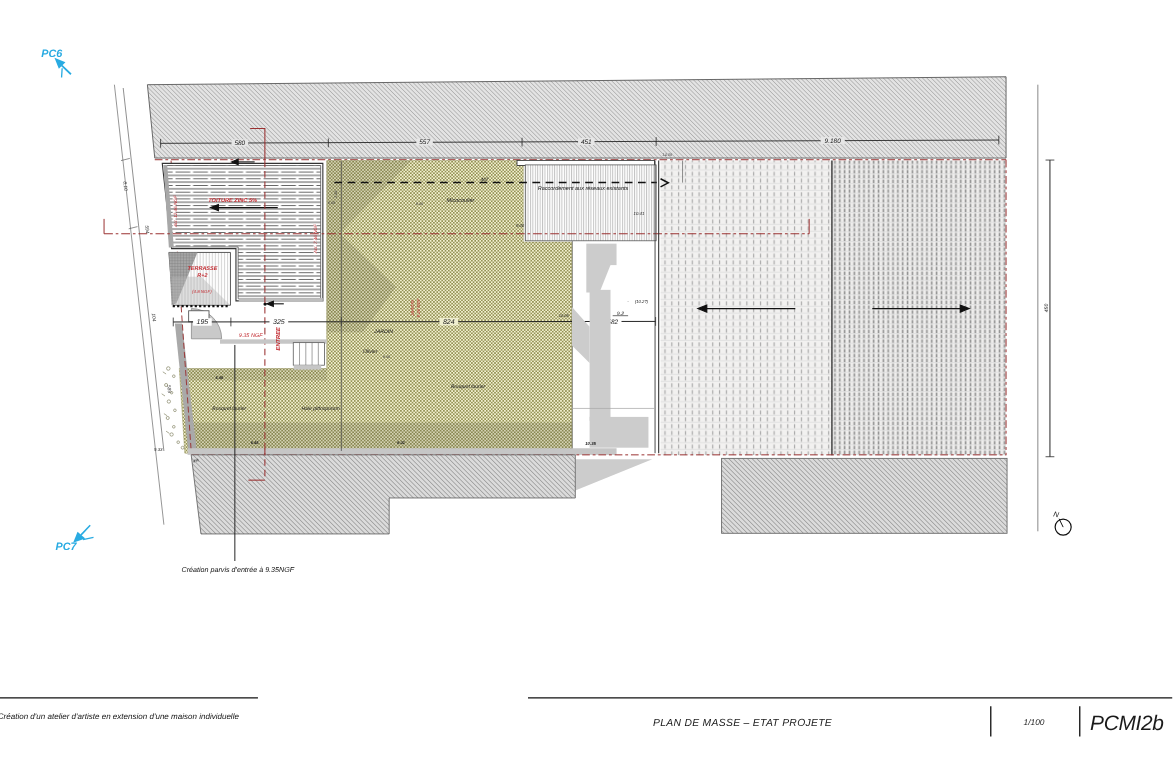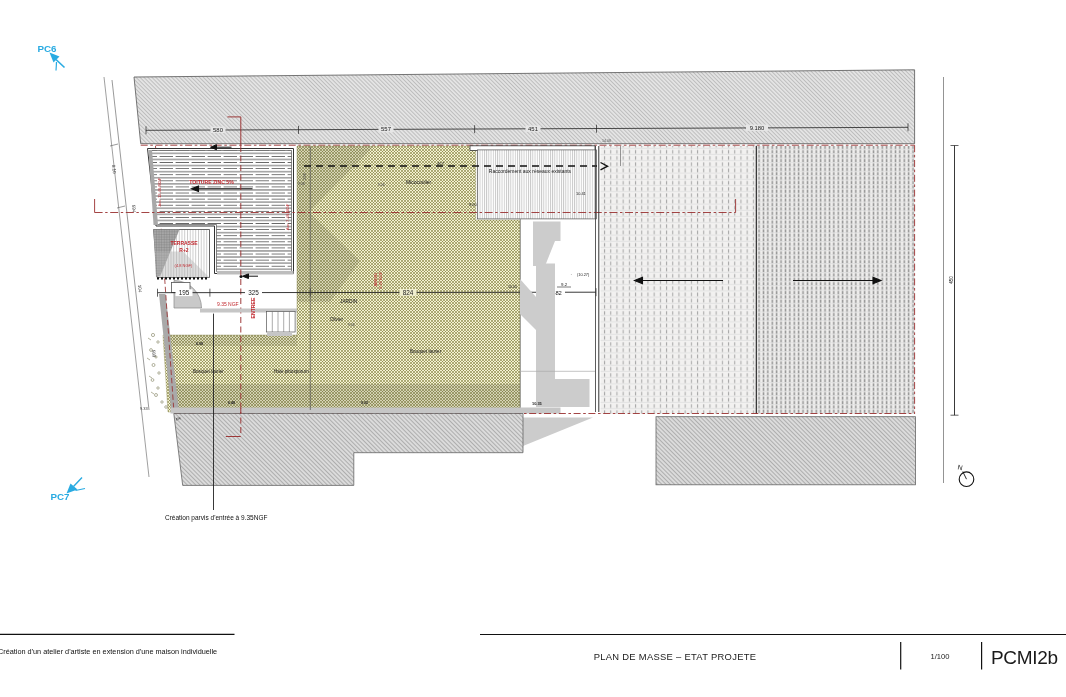--- a/index.html
+++ b/index.html
@@ -1,17 +1,17 @@
 <!DOCTYPE html>
 <html><head>
 <meta charset="utf-8">
 <style>
   html,body{margin:0;padding:0;background:#ffffff;}
   .page{position:relative;width:1066px;height:697px;background:#ffffff;overflow:hidden;
-        font-family:"Liberation Sans", sans-serif;}
+        font-family:"Liberation Sans", sans-serif;font-style:italic;}
   svg text{font-family:"Liberation Sans", sans-serif;}
 </style>
 </head>
 <body>
 <div class="page">
 <svg width="1066" height="697" viewBox="0 0 1066 697" xmlns="http://www.w3.org/2000/svg">
 <defs>
   <pattern id="hband" width="2.8" height="2.8" patternUnits="userSpaceOnUse" patternTransform="rotate(45)">
     <rect width="2.8" height="2.8" fill="#e3e3e3"></rect>
     <line x1="0" y1="0" x2="2.8" y2="0" stroke="#9f9f9f" stroke-width="1.05"></line>

